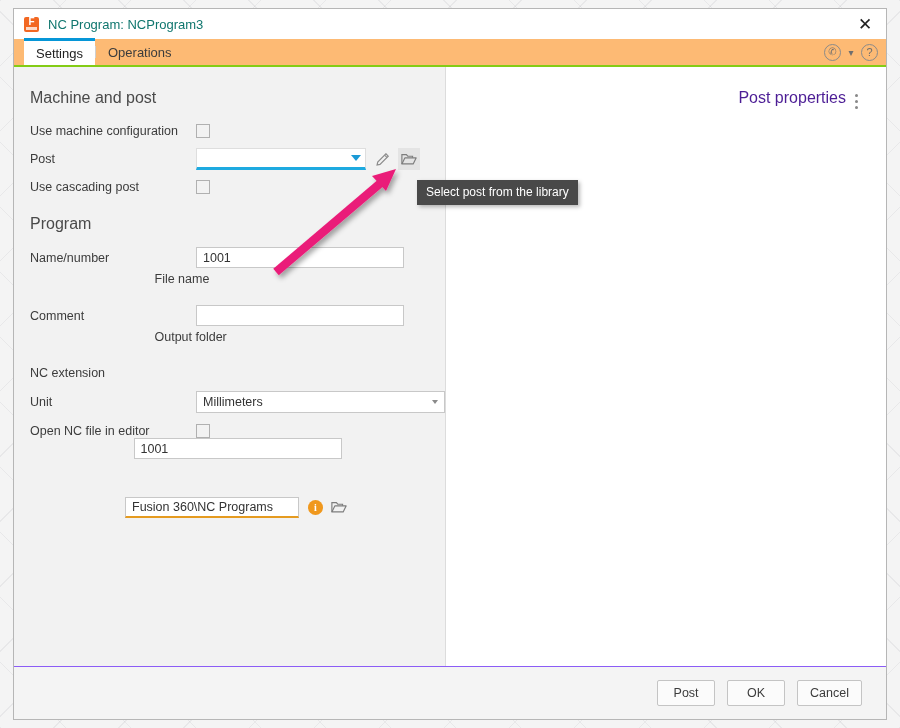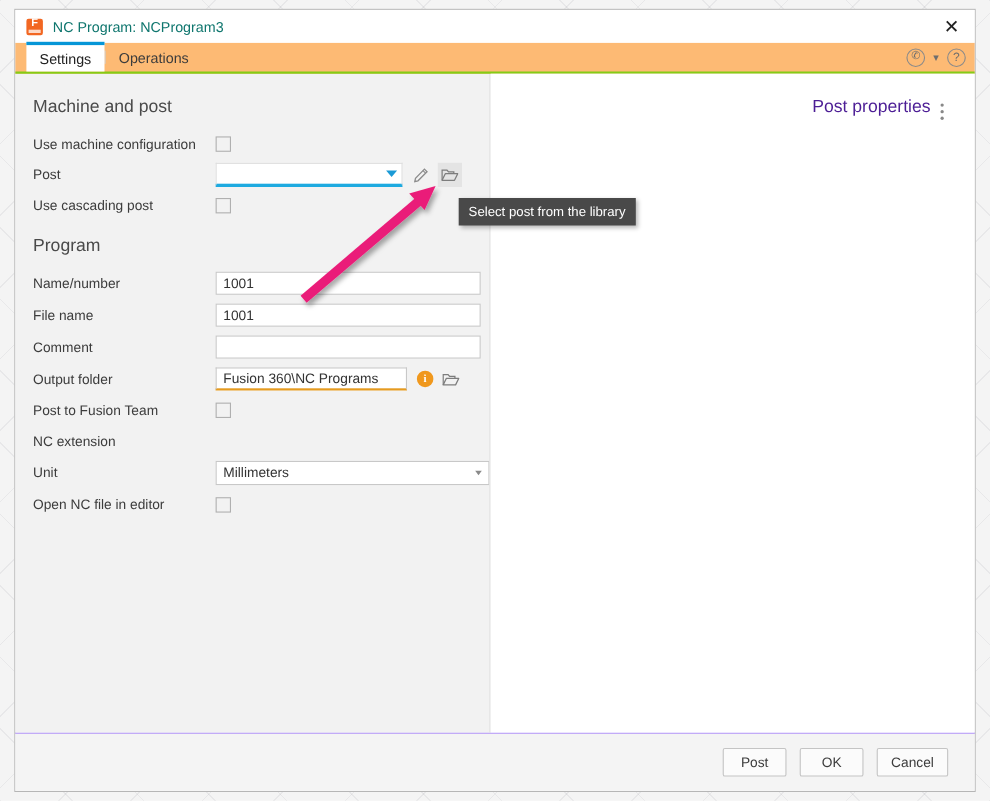--- a/index.html
+++ b/index.html
@@ -212,21 +212,21 @@
   .checkbox {
     width: 14px;
     height: 14px;
     border: 1.3px solid #b0b0b0;
     background: #f2f2f2;
     box-sizing: border-box;
     cursor: pointer;
   }
 
   .textfield {
-    width: 241px;
+    width: 208px;
     height: 21px;
     background: #ffffff;
     border: 1px solid #c8c8c8;
     box-sizing: border-box;
     font-size: 12.5px;
     color: #333;
     display: flex;
     align-items: center;
     padding-left: 6px;
     cursor: text;
@@ -465,54 +465,48 @@
 
       <div class="section-title" style="margin-top:14px;">Program</div>
 
       <div class="form-row" style="height:29px;">
         <div class="row-label">Name/number</div>
         <div class="row-ctrl">
           <div class="textfield">1001</div>
         </div>
       </div>
 
-      <div class="form-row" style="height:29px;">
+      <div class="form-row" style="height:29px;flex-direction:column;">
         <div class="row-label">File name</div>
         <div class="row-ctrl">
           <div class="textfield">1001</div>
         </div>
       </div>
 
       <div class="form-row" style="height:29px;">
         <div class="row-label">Comment</div>
         <div class="row-ctrl">
           <div class="textfield"></div>
         </div>
       </div>
 
-      <div class="form-row" style="height:29px;">
+      <div class="form-row" style="height:29px;flex-direction:column;">
         <div class="row-label">Output folder</div>
         <div class="row-ctrl">
           <div class="textfield warn">Fusion 360\NC Programs</div>
           <div class="info-badge">i</div>
           <div class="icon-btn">
             <svg width="16" height="14" viewBox="0 0 18 15">
               <path d="M1 13 L1 2.5 L6 2.5 L7.6 4.4 L13 4.4 L13 6.1" fill="none" stroke="#7d7d7d" stroke-width="1.3"></path>
               <path d="M1 13 L4.3 6.3 L17 6.3 L13.7 13 Z" fill="none" stroke="#7d7d7d" stroke-width="1.3" stroke-linejoin="round"></path>
             </svg>
           </div>
         </div>
       </div>
 
-      <div class="form-row">
-        <div class="row-label">Post to Fusion Team</div>
-        <div class="row-ctrl">
-          <div class="checkbox"></div>
-        </div>
-      </div>
 
       <div class="form-row">
         <div class="row-label">NC extension</div>
         <div class="row-ctrl"></div>
       </div>
 
       <div class="form-row" style="height:29px;">
         <div class="row-label">Unit</div>
         <div class="row-ctrl">
           <div class="select">

